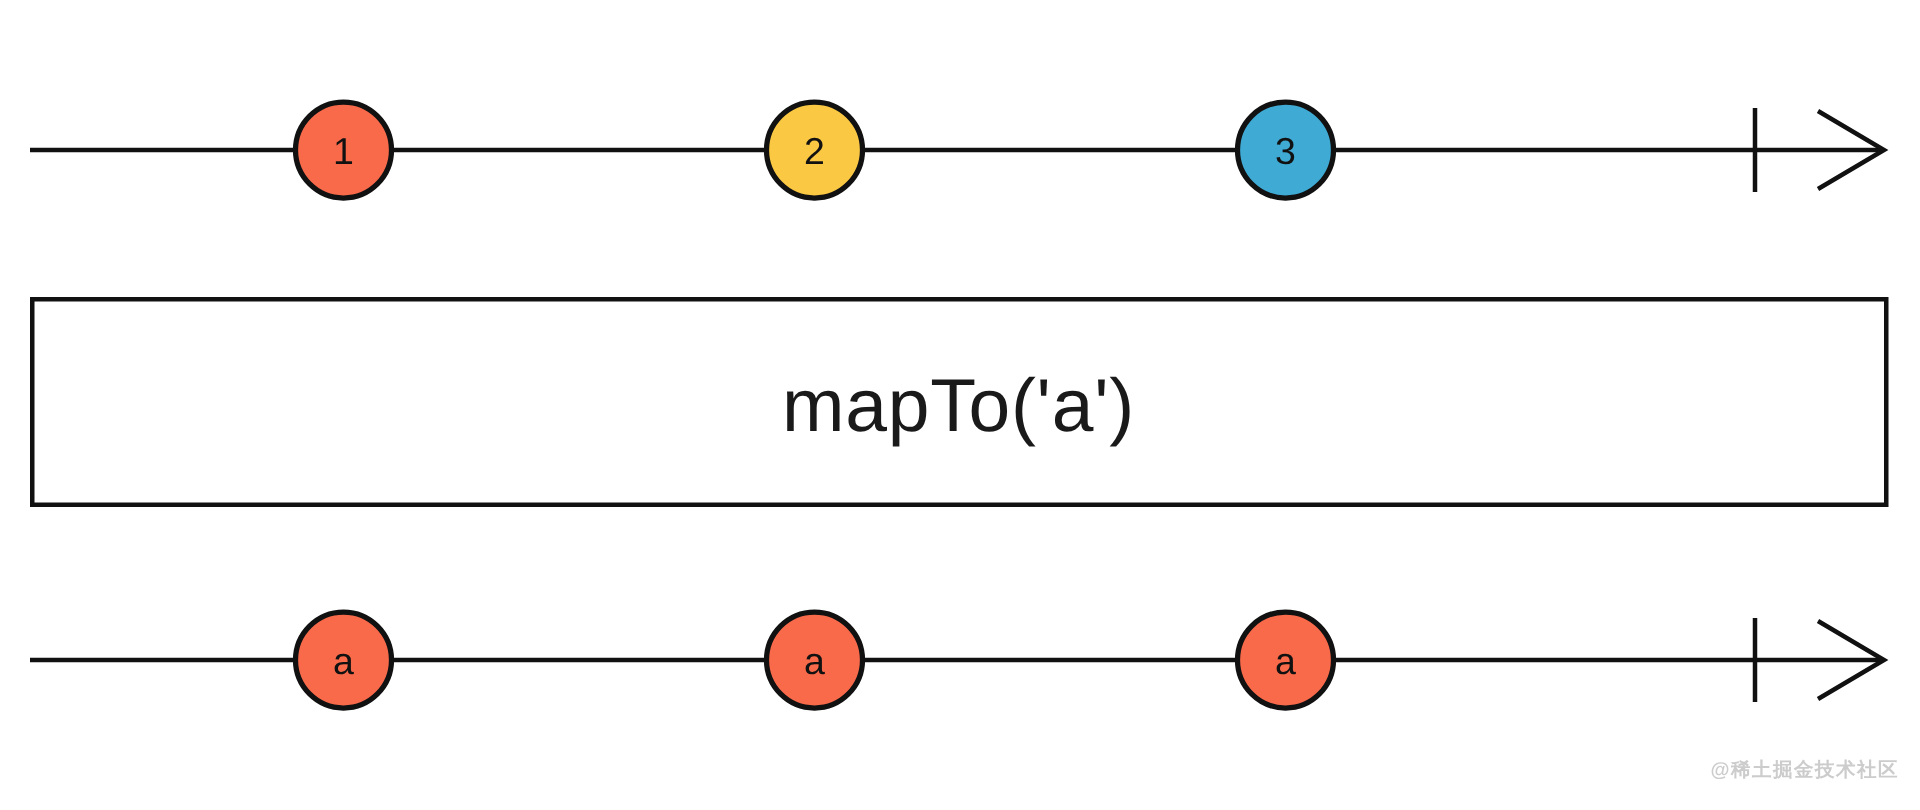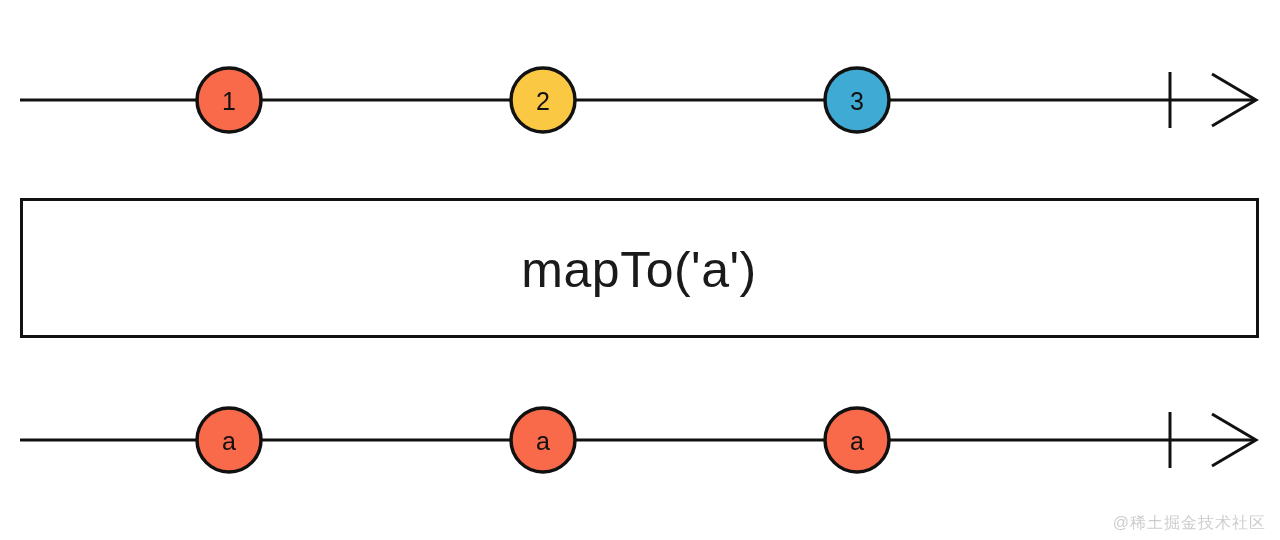--- a/index.html
+++ b/index.html
@@ -45,24 +45,25 @@
   }
   .watermark {
     position: absolute;
     right: 14px;
     pointer-events: none;
     user-select: none;
     white-space: nowrap;
     font-family: "Liberation Sans", sans-serif;
   }
   .watermark-site {
-    bottom: 6px;
-    font-size: 16px;
+    bottom: 18px;
+    font-size: 13px;
     color: rgba(120,120,120,0.38);
     letter-spacing: 1px;
+    font-weight: bold;
   }
   .watermark-author {
     bottom: 10px;
     right: 24px;
     font-size: 17px;
     color: rgba(150,150,150,0.55);
     letter-spacing: 0.5px;
   }
 </style>
 </head>

